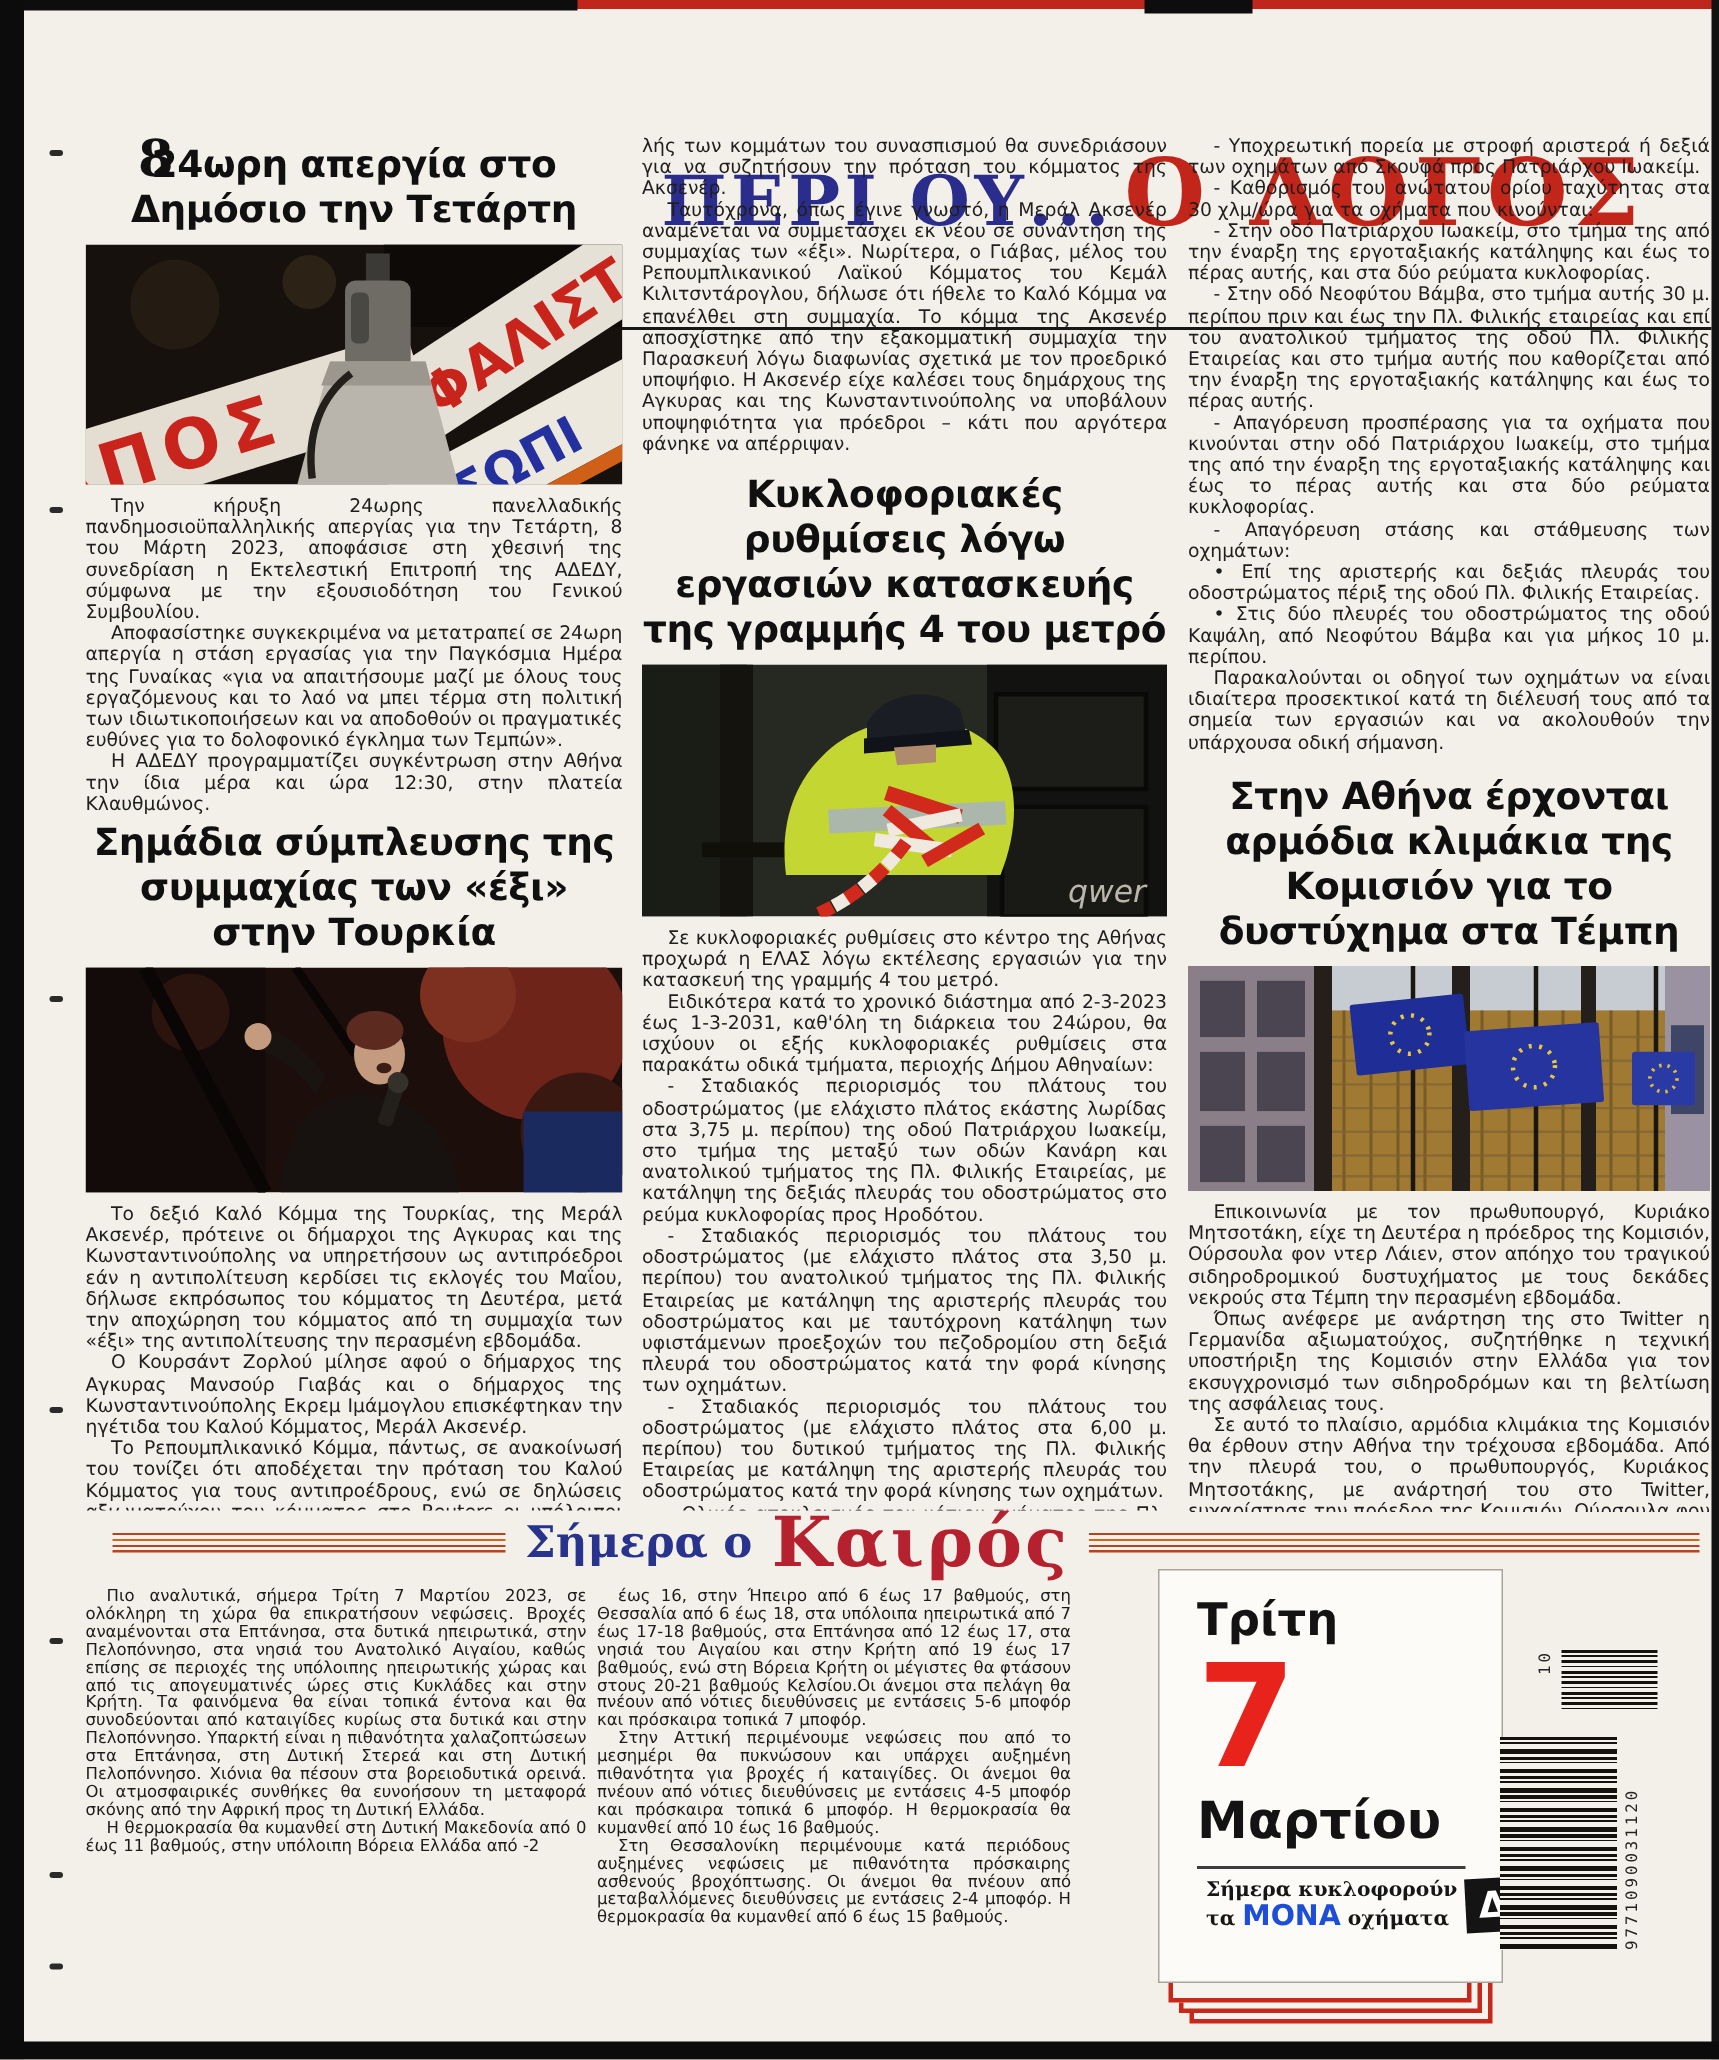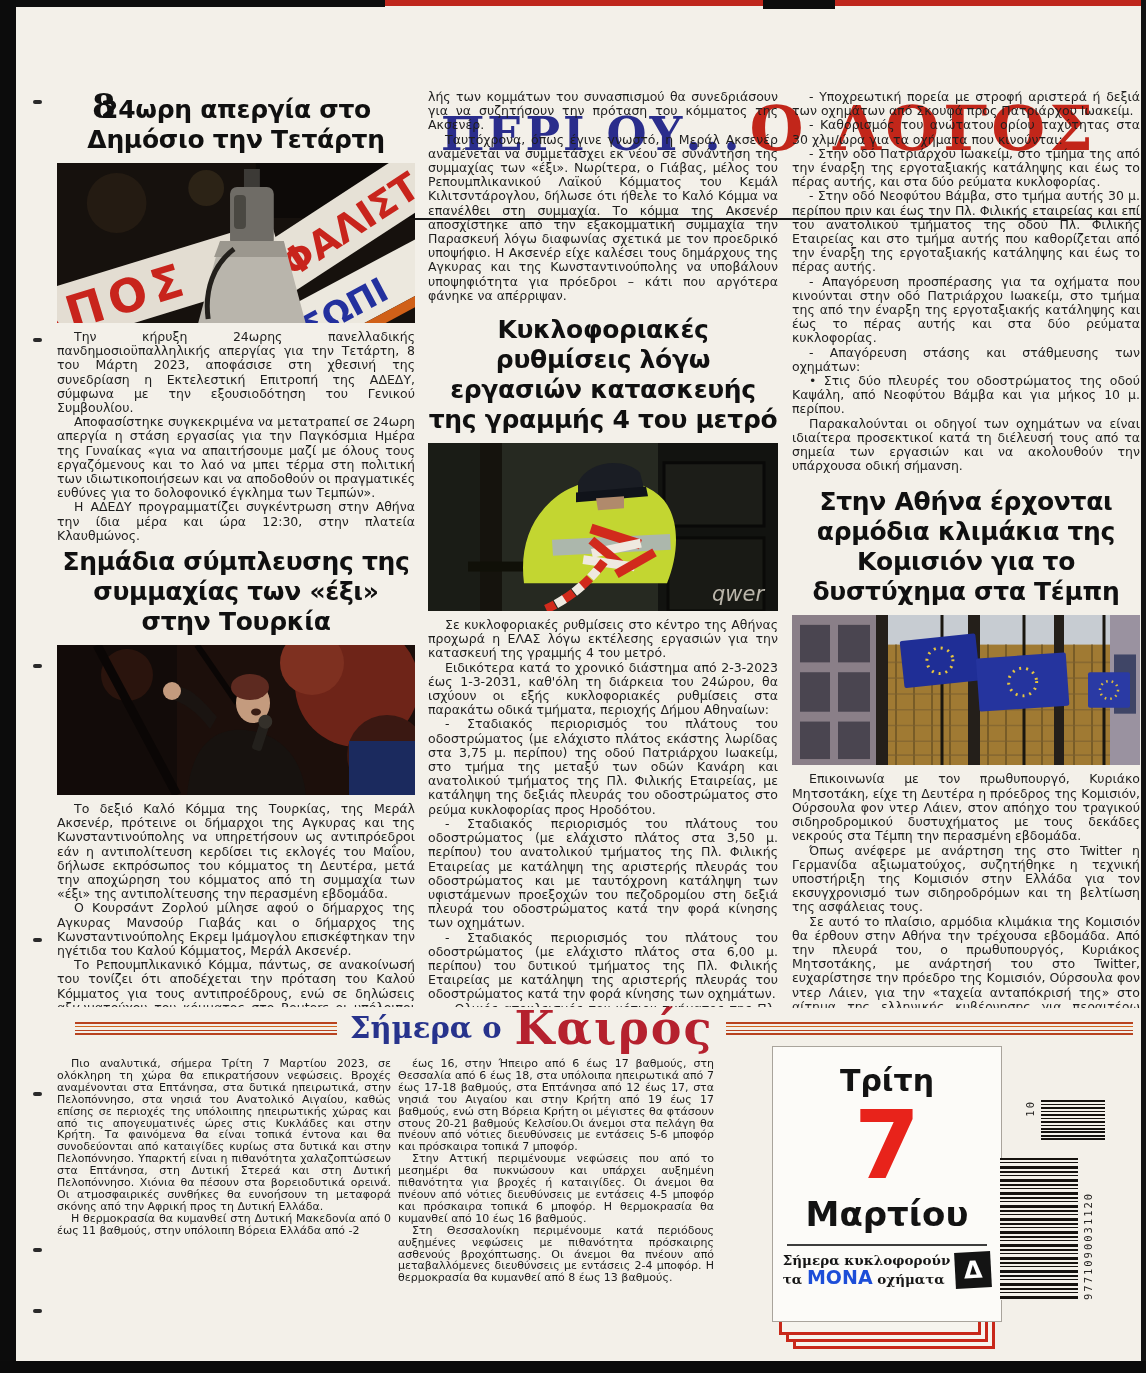--- a/index.html
+++ b/index.html
@@ -50,22 +50,22 @@
   .wcol{position:absolute;overflow:hidden;}
   .wcolA{left:57px;top:1058px;width:334px;height:300px;}
   .wcolB{left:398px;top:1058px;width:316px;height:300px;}
   .weather-p{font-size:11px;line-height:11.9px;text-align:justify;text-indent:14px;
              margin:0;color:#1c1c1c;}
   
   .calendar{position:absolute;left:772px;top:1046px;width:232px;height:312px;}
   .cal-layer{position:absolute;width:196px;height:276px;background:#f6f4ee;
              border:3px solid #c8281a;}
   .cal-page{position:absolute;left:0;top:0;width:230px;height:276px;background:#fcfbf8;
-            border:1px solid #a9a49c;display:flex;flex-direction:column;align-items:center;
-            padding-top:16px;box-sizing:border-box;}
+            border:1px solid #a9a49c;display:flex;flex-direction:column;align-items:flex-start;
+            padding-top:16px;box-sizing:border-box;padding-left:25px;}
   .cal-day{font-weight:bold;font-size:30px;color:#131313;}
   .cal-num{font-weight:bold;font-size:95px;line-height:0.95;color:#e8231b;margin-top:2px;}
   .cal-month{font-weight:bold;font-size:34px;color:#131313;margin-top:4px;}
   .cal-div{width:88%;border-top:2px solid #3d3d3d;margin:10px 0 6px 0;}
   .cal-note{display:flex;align-items:center;gap:5px;padding:0 6px;}
   .cal-note-text{font-family:"DejaVu Serif",serif;font-weight:bold;font-size:13.5px;
                  line-height:17px;color:#161616;text-align:left;white-space:nowrap;}
   .mona{color:#1d4ed8;font-family:"DejaVu Sans",sans-serif;font-size:19px;font-weight:bold;}
   .plate{width:36px;height:36px;background:#141414;color:#fff;display:flex;align-items:center;
          justify-content:center;font-size:24px;font-weight:bold;flex:0 0 auto;
@@ -210,20 +210,21 @@
 
   </div>
 
   <div class="col col3">
     <p class="body-p">- Υποχρεωτική πορεία με στροφή αριστερά ή δεξιά των οχημάτων από Σκουφά προς Πατριάρχου Ιωακείμ.</p>
     <p class="body-p">- Καθορισμός του ανώτατου ορίου ταχύτητας στα 30 χλμ/ώρα για τα οχήματα που κινούνται:</p>
     <p class="body-p">- Στην οδό Πατριάρχου Ιωακείμ, στο τμήμα της από την έναρξη της εργοταξιακής κατάληψης και έως το πέρας αυτής, και στα δύο ρεύματα κυκλοφορίας.</p>
     <p class="body-p">- Στην οδό Νεοφύτου Βάμβα, στο τμήμα αυτής 30 μ. περίπου πριν και έως την Πλ. Φιλικής εταιρείας και επί του ανατολικού τμήματος της οδού Πλ. Φιλικής Εταιρείας και στο τμήμα αυτής που καθορίζεται από την έναρξη της εργοταξιακής κατάληψης και έως το πέρας αυτής.</p>
     <p class="body-p">- Απαγόρευση προσπέρασης για τα οχήματα που κινούνται στην οδό Πατριάρχου Ιωακείμ, στο τμήμα της από την έναρξη της εργοταξιακής κατάληψης και έως το πέρας αυτής και στα δύο ρεύματα κυκλοφορίας.</p>
     <p class="body-p">- Απαγόρευση στάσης και στάθμευσης των οχημάτων:</p>
+    <p class="body-p">• Επί της αριστερής και δεξιάς πλευράς του οδοστρώματος πέριξ της οδού Πλ. Φιλικής Εταιρείας.</p>
     <p class="body-p">• Στις δύο πλευρές του οδοστρώματος της οδού Καψάλη, από Νεοφύτου Βάμβα και για μήκος 10 μ. περίπου.</p>
     <p class="body-p">Παρακαλούνται οι οδηγοί των οχημάτων να είναι ιδιαίτερα προσεκτικοί κατά τη διέλευσή τους από τα σημεία των εργασιών και να ακολουθούν την υπάρχουσα οδική σήμανση.</p>
 
     <h2 class="headline" style="margin-top:14px">Στην Αθήνα έρχονται αρμόδια κλιμάκια της Κομισιόν για το δυστύχημα στα Τέμπη</h2>
     <svg class="photo" width="348" height="150" viewBox="0 0 348 152" preserveAspectRatio="none">
       <rect x="0" y="0" width="348" height="44" fill="#c7ccd2"></rect>
       <rect x="0" y="30" width="348" height="122" fill="#a07a33"></rect>
       <g stroke="#6b5224" stroke-width="2" opacity="0.75">
         <path d="M104 30 V152 M122 30 V152 M140 30 V152 M158 30 V152 M196 30 V152 M214 30 V152 M232 30 V152 M250 30 V152 M282 30 V152 M300 30 V152"></path>
       </g>
@@ -270,21 +271,21 @@
     <div class="wline wline-right"></div>
   </div>
 
   <div class="wcol wcolA">
     <p class="weather-p">Πιο αναλυτικά, σήμερα Τρίτη 7 Μαρτίου 2023, σε ολόκληρη τη χώρα θα επικρατήσουν νεφώσεις. Βροχές αναμένονται στα Επτάνησα, στα δυτικά ηπειρωτικά, στην Πελοπόννησο, στα νησιά του Ανατολικό Αιγαίου, καθώς επίσης σε περιοχές της υπόλοιπης ηπειρωτικής χώρας και από τις απογευματινές ώρες στις Κυκλάδες και στην Κρήτη. Τα φαινόμενα θα είναι τοπικά έντονα και θα συνοδεύονται από καταιγίδες κυρίως στα δυτικά και στην Πελοπόννησο. Υπαρκτή είναι η πιθανότητα χαλαζοπτώσεων στα Επτάνησα, στη Δυτική Στερεά και στη Δυτική Πελοπόννησο. Χιόνια θα πέσουν στα βορειοδυτικά ορεινά. Οι ατμοσφαιρικές συνθήκες θα ευνοήσουν τη μεταφορά σκόνης από την Αφρική προς τη Δυτική Ελλάδα.</p>
     <p class="weather-p">Η θερμοκρασία θα κυμανθεί στη Δυτική Μακεδονία από 0 έως 11 βαθμούς, στην υπόλοιπη Βόρεια Ελλάδα από -2</p>
   </div>
   <div class="wcol wcolB">
     <p class="weather-p cont">έως 16, στην Ήπειρο από 6 έως 17 βαθμούς, στη Θεσσαλία από 6 έως 18, στα υπόλοιπα ηπειρωτικά από 7 έως 17-18 βαθμούς, στα Επτάνησα από 12 έως 17, στα νησιά του Αιγαίου και στην Κρήτη από 19 έως 17 βαθμούς, ενώ στη Βόρεια Κρήτη οι μέγιστες θα φτάσουν στους 20-21 βαθμούς Κελσίου.Οι άνεμοι στα πελάγη θα πνέουν από νότιες διευθύνσεις με εντάσεις 5-6 μποφόρ και πρόσκαιρα τοπικά 7 μποφόρ.</p>
     <p class="weather-p">Στην Αττική περιμένουμε νεφώσεις που από το μεσημέρι θα πυκνώσουν και υπάρχει αυξημένη πιθανότητα για βροχές ή καταιγίδες. Οι άνεμοι θα πνέουν από νότιες διευθύνσεις με εντάσεις 4-5 μποφόρ και πρόσκαιρα τοπικά 6 μποφόρ. Η θερμοκρασία θα κυμανθεί από 10 έως 16 βαθμούς.</p>
-    <p class="weather-p">Στη Θεσσαλονίκη περιμένουμε κατά περιόδους αυξημένες νεφώσεις με πιθανότητα πρόσκαιρης ασθενούς βροχόπτωσης. Οι άνεμοι θα πνέουν από μεταβαλλόμενες διευθύνσεις με εντάσεις 2-4 μποφόρ. Η θερμοκρασία θα κυμανθεί από 8 έως 13 βαθμούς.</p>
+    <p class="weather-p">Στη Θεσσαλονίκη περιμένουμε κατά περιόδους αυξημένες νεφώσεις με πιθανότητα πρόσκαιρης ασθενούς βροχόπτωσης. Οι άνεμοι θα πνέουν από μεταβαλλόμενες διευθύνσεις με εντάσεις 2-4 μποφόρ. Η θερμοκρασία θα κυμανθεί από 6 έως 15 βαθμούς.</p>
   </div>
 
   <div class="calendar">
     <div class="cal-layer" style="left:21px;top:21px"></div>
     <div class="cal-layer" style="left:14px;top:14px"></div>
     <div class="cal-layer" style="left:7px;top:7px"></div>
     <div class="cal-page">
       <div class="cal-day">Τρίτη</div>
       <div class="cal-num">7</div>
       <div class="cal-month">Μαρτίου</div>

